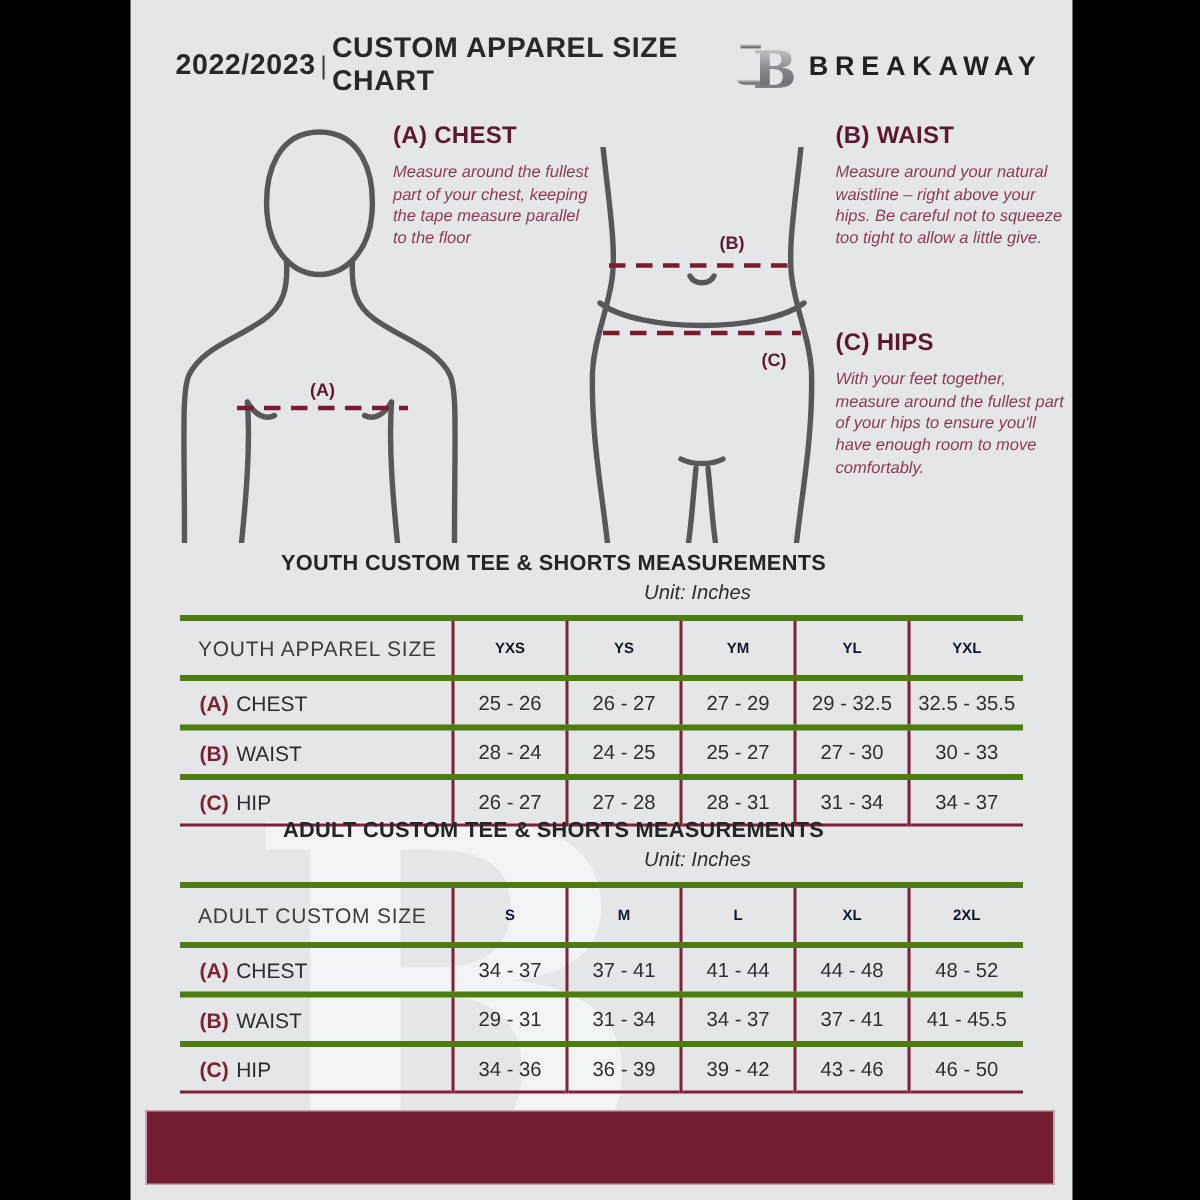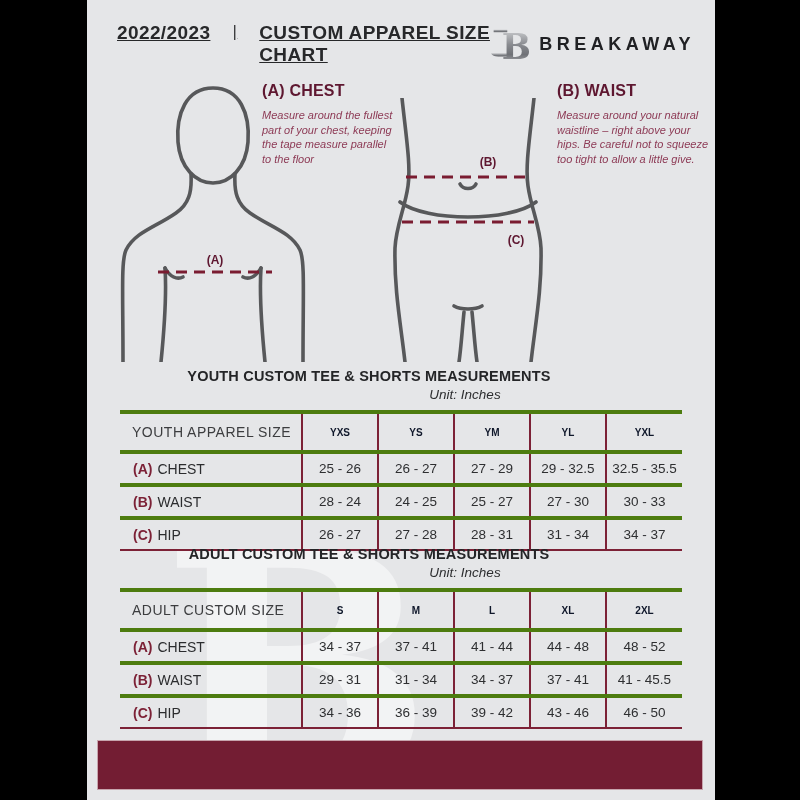--- a/index.html
+++ b/index.html
@@ -16,22 +16,22 @@
     position:absolute; left:75px; top:510px;
     font-family:"DejaVu Serif", serif; font-weight:bold;
     font-size:320px; line-height:1; color:rgba(255,255,255,0.5);
     z-index:0; user-select:none;
   }
   
   .header {
     position:absolute; top:22px; left:30px; right:20px;
     display:flex; justify-content:space-between; align-items:center; z-index:2;
   }
-  .title-group { display:flex; align-items:flex-start; gap:22px;
-    font-weight:bold; font-size:19px; color:#27282a; letter-spacing:.4px;text-decoration:underline; }
+  .title-group { display:flex; align-items:center; gap:3px;
+    font-weight:bold; font-size:19px; color:#27282a; letter-spacing:.4px; }
   .title-sep { font-weight:normal; font-size:17px; color:#3a3b3d; }
   .brand-group { display:flex; align-items:center; gap:9px; }
   .brand-name { font-weight:bold; font-size:18px; letter-spacing:4.5px; color:#202124; }
   
   .figure { position:absolute; z-index:1; }
   .fig-left  { left:33px;  top:80px; }
   .fig-mid   { left:301px; top:98px; }
   .guide-block { position:absolute; z-index:1; }
   .gb-chest { left:175px; top:82px;  width:134px; }
   .gb-waist { left:470px; top:82px;  width:152px; }
@@ -141,20 +141,25 @@
   </svg>
 
   <div class="guide-block gb-chest">
     <div class="guide-heading">(A) CHEST</div>
     <div class="guide-body">Measure around the fullest part of your chest, keeping the tape measure parallel to the floor</div>
   </div>
   <div class="guide-block gb-waist">
     <div class="guide-heading">(B) WAIST</div>
     <div class="guide-body">Measure around your natural waistline – right above your hips. Be careful not to squeeze too tight to allow a little give.</div>
   </div>
+  <div class="guide-block gb-hips">
+    <div class="guide-heading">(C) HIPS</div>
+    <div class="guide-body">With your feet together, measure around the fullest part of your hips to ensure you'll
+have enough room to move comfortably.</div>
+  </div>
 
   <div class="section-title yt-title">YOUTH CUSTOM TEE &amp; SHORTS MEASUREMENTS</div>
   <div class="section-unit yt-unit">Unit: Inches</div>
 
   <table class="size-table tbl-youth">
     <colgroup>
         <col style="width:182px">
         <col style="width:76px">
         <col style="width:76px">
         <col style="width:76px">

